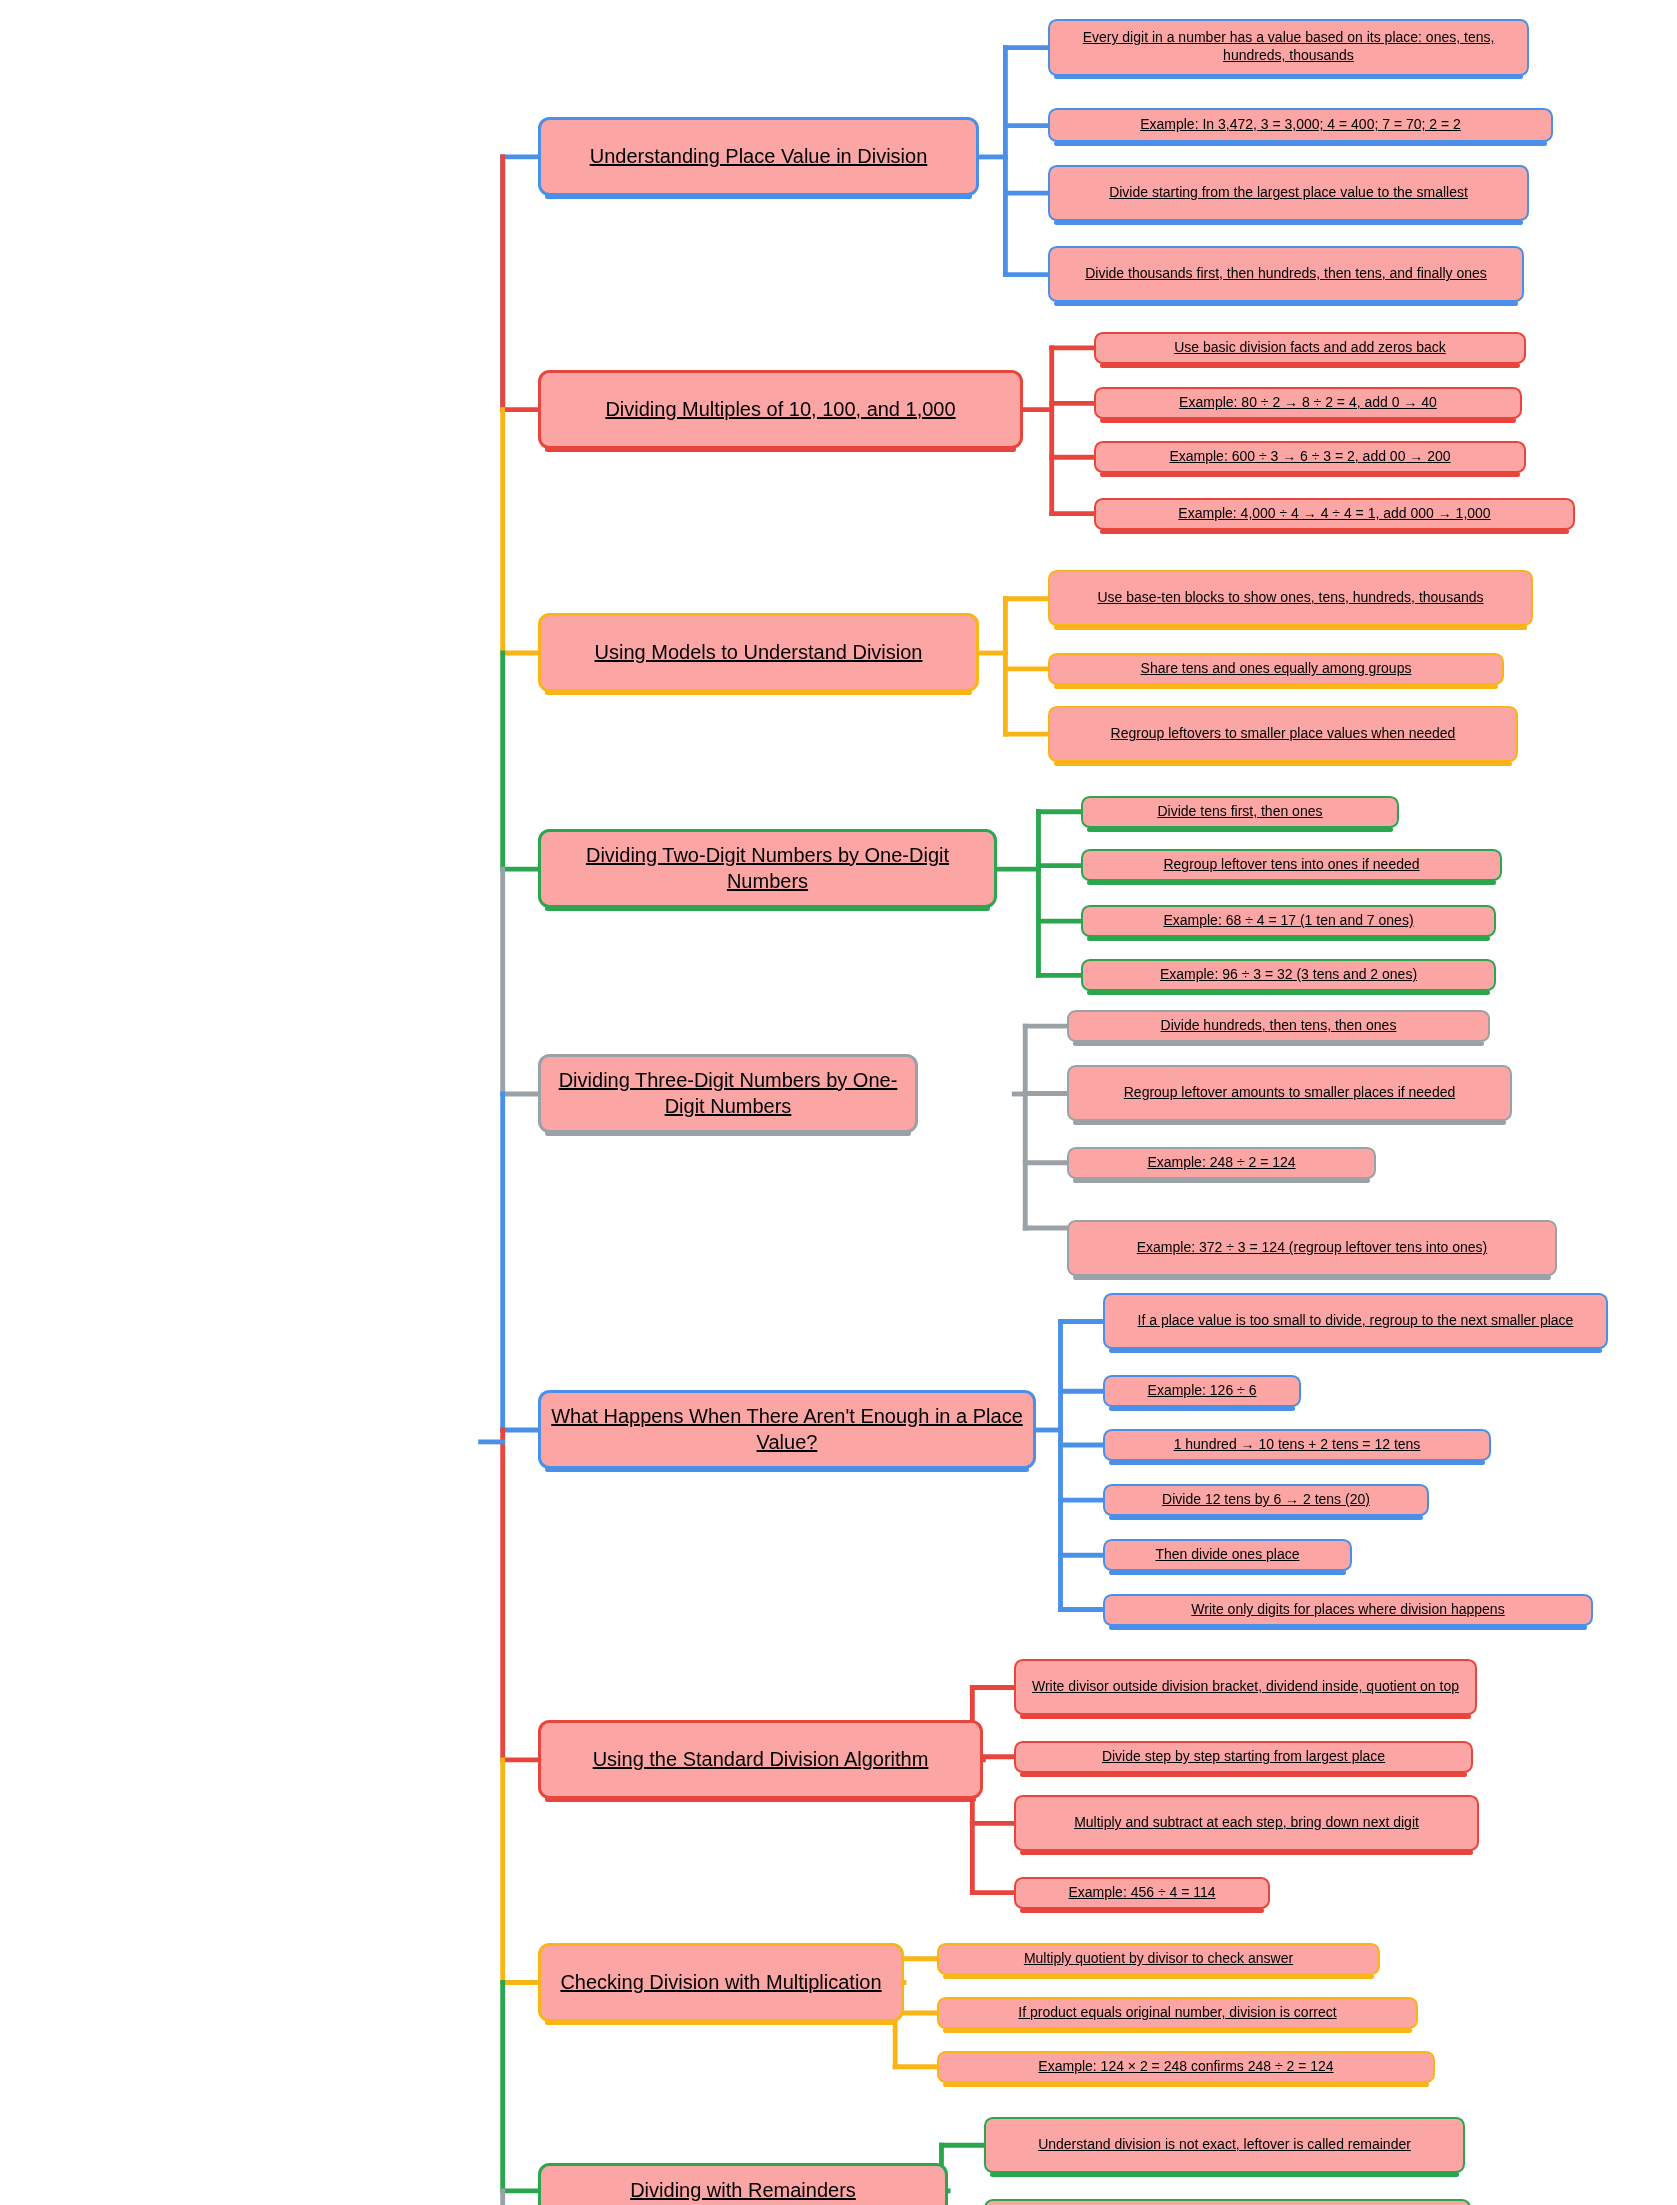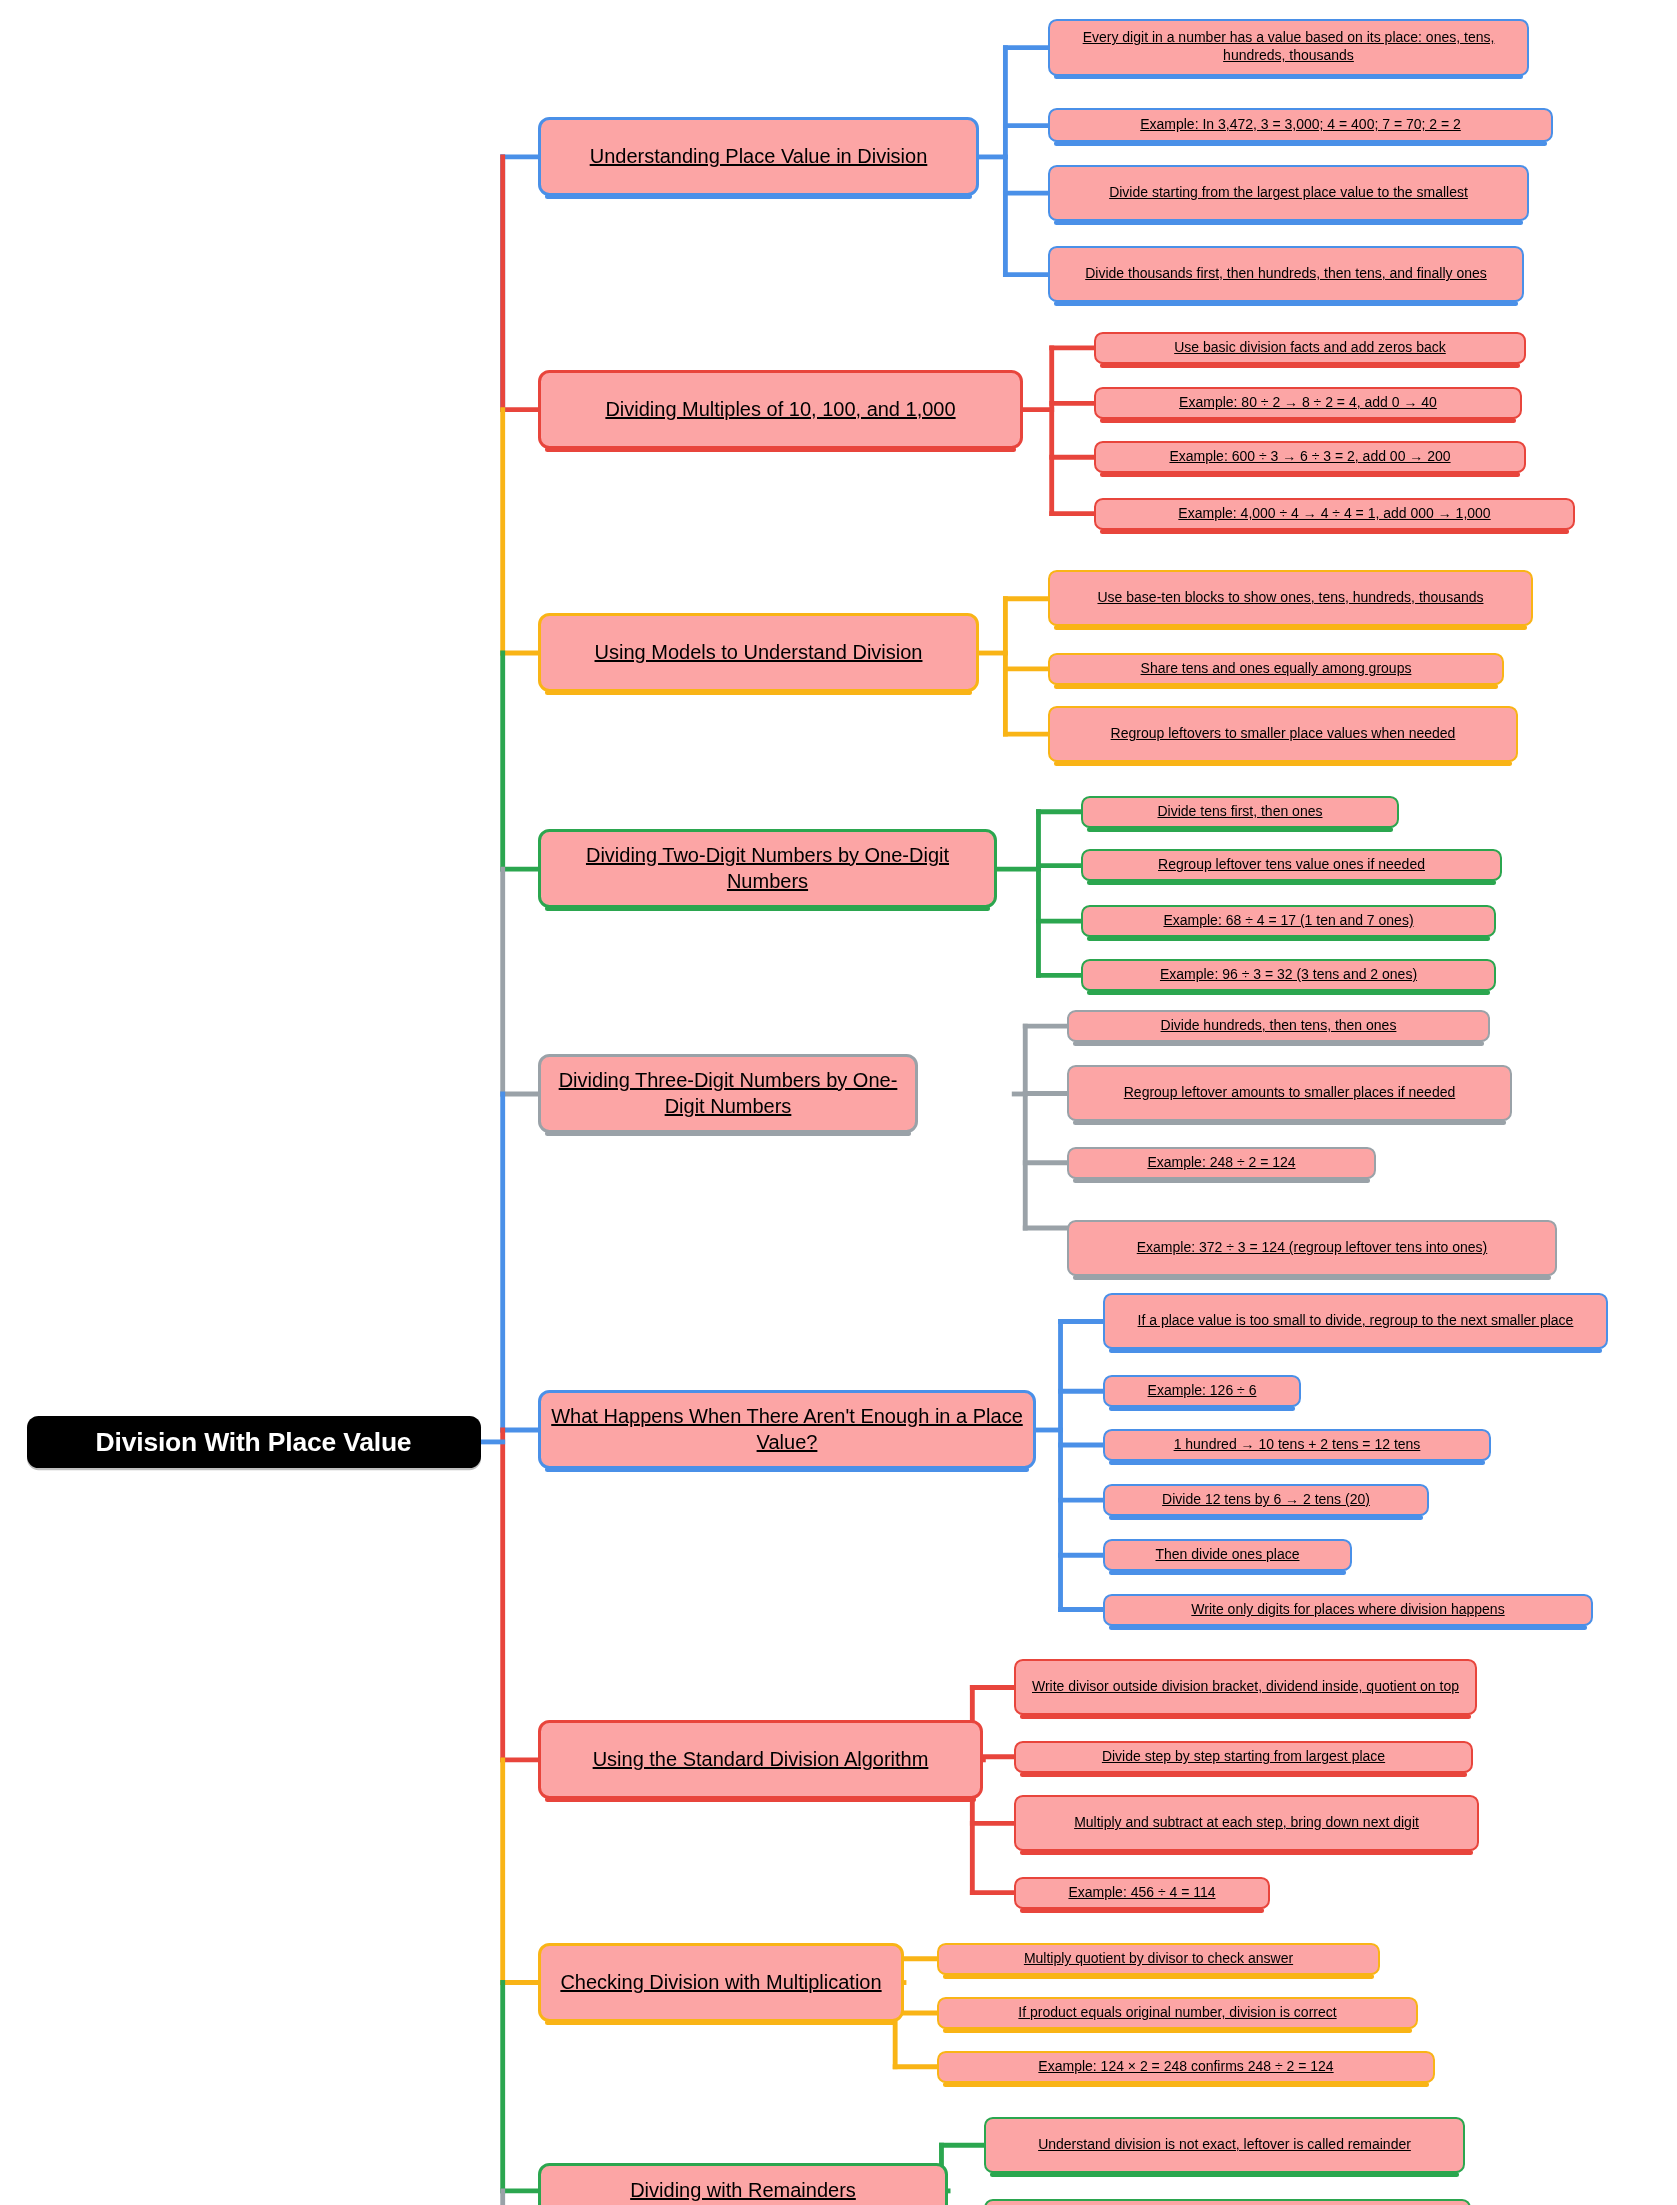--- a/index.html
+++ b/index.html
@@ -182,23 +182,20 @@
       <path d="M1140 1970 L1140 2480" stroke="#9aa2a8" stroke-width="11" fill="none" stroke-linecap="square"></path>
       <path d="M1140 2480 L1140 3242" stroke="#4a90e8" stroke-width="11" fill="none" stroke-linecap="square"></path>
       <path d="M1140 3242 L1140 3990" stroke="#e8453c" stroke-width="11" fill="none" stroke-linecap="square"></path>
       <path d="M1140 3990 L1140 4495" stroke="#f9b416" stroke-width="11" fill="none" stroke-linecap="square"></path>
       <path d="M1140 4495 L1140 4967.5" stroke="#2ba64f" stroke-width="11" fill="none" stroke-linecap="square"></path>
       <path d="M1140 4967.5 L1140 5500" stroke="#9aa2a8" stroke-width="11" fill="none" stroke-linecap="square"></path>
       <path d="M1140 5500 L1140 6130" stroke="#4a90e8" stroke-width="11" fill="none" stroke-linecap="square"></path>
       <path d="M1090 3269 L1140 3269" stroke="#4a90e8" stroke-width="11" fill="none" stroke-linecap="square"></path>
     </svg>
 
-  <div class="root-node">
-    <span class="root-label">Division With Place Value</span>
-  </div>
 
   <div id="nodes">
       <div class="node branch-node c-blue" style="left: 538px; top: 117px; width: 441px; height: 79px;">
         <span>Understanding Place Value in Division</span>
       </div>
       <div class="node leaf-node c-blue" style="left: 1048px; top: 18.5px; width: 481px; height: 57px;">
         <span>Every digit in a number has a value based on its place: ones, tens, hundreds, thousands</span>
       </div>
       <div class="node leaf-node c-blue" style="left: 1048px; top: 108px; width: 505px; height: 34px;">
         <span>Example: In 3,472, 3 = 3,000; 4 = 400; 7 = 70; 2 = 2</span>
@@ -236,21 +233,21 @@
       <div class="node leaf-node c-yellow" style="left: 1048px; top: 706px; width: 470px; height: 56px;">
         <span>Regroup leftovers to smaller place values when needed</span>
       </div>
       <div class="node branch-node c-green" style="left: 538px; top: 829px; width: 459px; height: 79px;">
         <span>Dividing Two-Digit Numbers by One-Digit Numbers</span>
       </div>
       <div class="node leaf-node c-green" style="left: 1081px; top: 796px; width: 318px; height: 32px;">
         <span>Divide tens first, then ones</span>
       </div>
       <div class="node leaf-node c-green" style="left: 1081px; top: 849px; width: 421px; height: 32px;">
-        <span>Regroup leftover tens value ones if needed</span>
+        <span>Regroup leftover tens into ones if needed</span>
       </div>
       <div class="node leaf-node c-green" style="left: 1081px; top: 905px; width: 415px; height: 32px;">
         <span>Example: 68 ÷ 4 = 17 (1 ten and 7 ones)</span>
       </div>
       <div class="node leaf-node c-green" style="left: 1081px; top: 959px; width: 415px; height: 32px;">
         <span>Example: 96 ÷ 3 = 32 (3 tens and 2 ones)</span>
       </div>
       <div class="node branch-node c-gray" style="left: 538px; top: 1054px; width: 380px; height: 79px;">
         <span>Dividing Three-Digit Numbers by One-Digit Numbers</span>
       </div>

